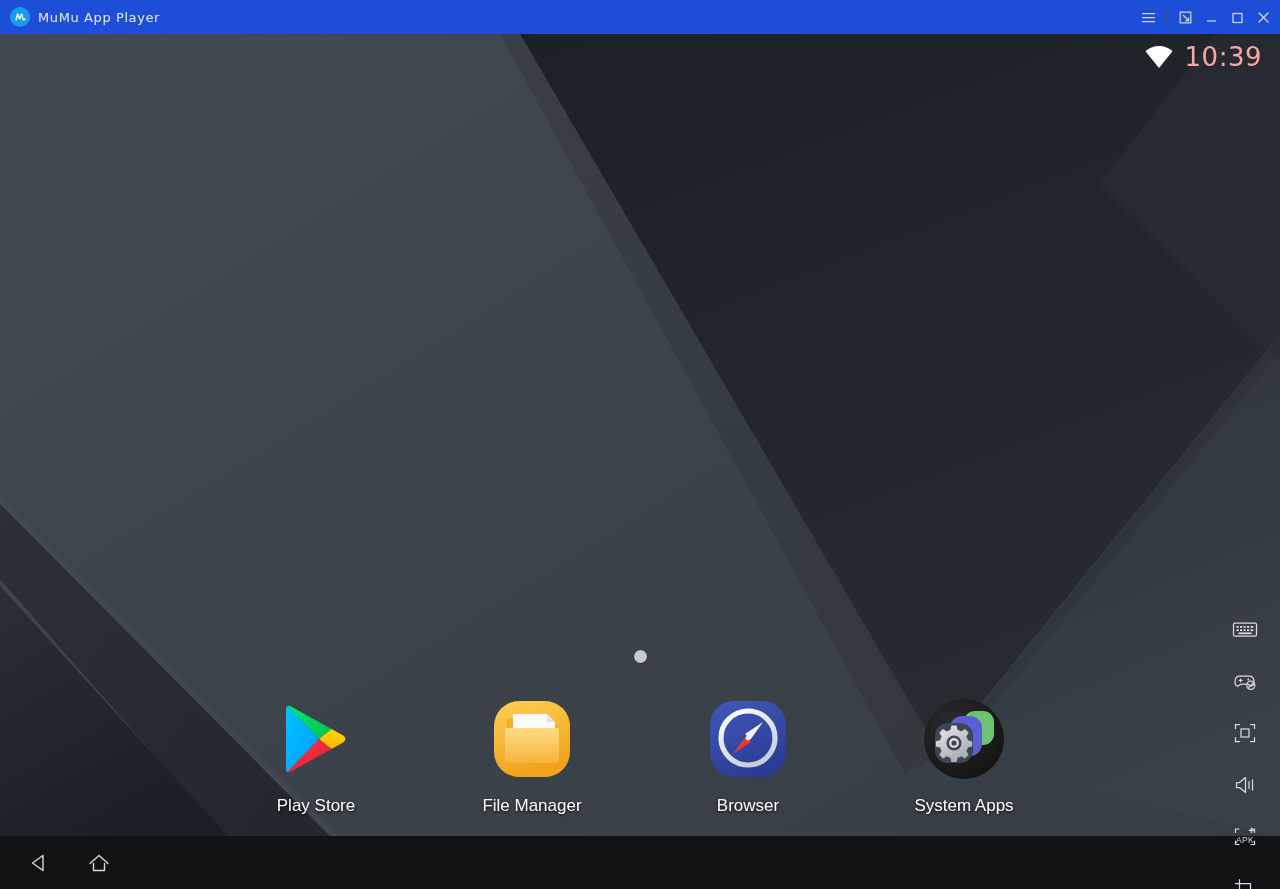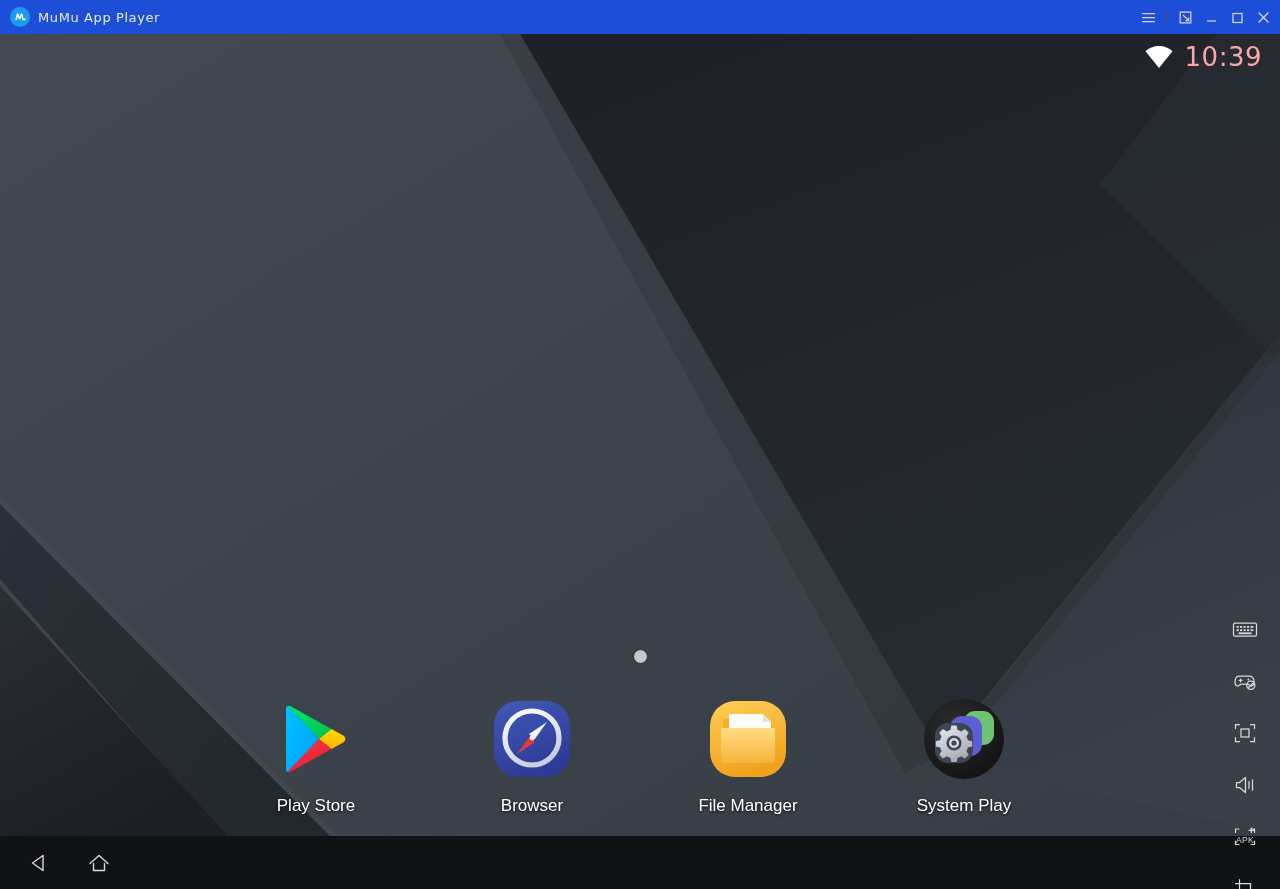--- a/index.html
+++ b/index.html
@@ -233,64 +233,64 @@
             </g>
           </svg>
         </div>
         <div class="app-lbl">Play Store</div>
       </div>
 
       <div class="app">
         <div class="app-ico">
           <svg width="84" height="84" viewBox="0 0 84 84">
             <defs>
+              <linearGradient id="fmBg" x1="0" y1="0" x2="0.3" y2="1">
+                <stop offset="0" stop-color="#ffcf55"></stop>
+                  <stop offset="1" stop-color="#f0a21d"></stop>
+              </linearGradient>
+              <linearGradient id="fmFront" x1="0" y1="0" x2="0" y2="1">
+                <stop offset="0" stop-color="#ffdc84"></stop>
+                  <stop offset="1" stop-color="#f6b33c"></stop>
+              </linearGradient>
+            </defs>
+            <rect x="4" y="4" width="76" height="76" rx="25" fill="url(#fmBg)"></rect>
+
+            <path d="M17 22 H36 L41 28 H67 V58 H17 Z" fill="#f3ae2c"></path>
+
+            <path d="M23 17 H57 L65 25 V52 H23 Z" fill="#fbfbf8"></path>
+            <path d="M57 17 L65 25 H57 Z" fill="#e3e3dd"></path>
+
+            <path d="M15 31 H69 V62 Q69 66 65 66 H19 Q15 66 15 62 Z" fill="url(#fmFront)"></path>
+          </svg>
+        </div>
+        <div class="app-lbl">File Manager</div>
+      </div>
+
+      <div class="app">
+        <div class="app-ico">
+          <svg width="84" height="84" viewBox="0 0 84 84">
+            <defs>
               <linearGradient id="brBg" x1="0" y1="0" x2="0.4" y2="1">
                 <stop offset="0" stop-color="#4159b8"></stop>
                   <stop offset="1" stop-color="#2c3c96"></stop>
               </linearGradient>
               <linearGradient id="brRing" x1="0" y1="0" x2="0.5" y2="1">
                 <stop offset="0" stop-color="#ffffff"></stop>
                   <stop offset="1" stop-color="#c9cfdd"></stop>
               </linearGradient>
             </defs>
             <rect x="4" y="4" width="76" height="76" rx="24" fill="url(#brBg)"></rect>
             <circle cx="42" cy="41" r="27" fill="none" stroke="url(#brRing)" stroke-width="5.2"></circle>
 
             <path d="M57 25 L44.5 42.5 L39 37 Z" fill="#f2f4f8"></path>
             <path d="M27 57 L39.5 39.5 L45 45 Z" fill="#e53935"></path>
             <circle cx="42" cy="41" r="2.4" fill="#f2f4f8"></circle>
           </svg>
         </div>
         <div class="app-lbl">Browser</div>
-      </div>
-
-      <div class="app">
-        <div class="app-ico">
-          <svg width="84" height="84" viewBox="0 0 84 84">
-            <defs>
-              <linearGradient id="fmBg" x1="0" y1="0" x2="0.3" y2="1">
-                <stop offset="0" stop-color="#ffcf55"></stop>
-                  <stop offset="1" stop-color="#f0a21d"></stop>
-              </linearGradient>
-              <linearGradient id="fmFront" x1="0" y1="0" x2="0" y2="1">
-                <stop offset="0" stop-color="#ffdc84"></stop>
-                  <stop offset="1" stop-color="#f6b33c"></stop>
-              </linearGradient>
-            </defs>
-            <rect x="4" y="4" width="76" height="76" rx="25" fill="url(#fmBg)"></rect>
-
-            <path d="M17 22 H36 L41 28 H67 V58 H17 Z" fill="#f3ae2c"></path>
-
-            <path d="M23 17 H57 L65 25 V52 H23 Z" fill="#fbfbf8"></path>
-            <path d="M57 17 L65 25 H57 Z" fill="#e3e3dd"></path>
-
-            <path d="M15 31 H69 V62 Q69 66 65 66 H19 Q15 66 15 62 Z" fill="url(#fmFront)"></path>
-          </svg>
-        </div>
-        <div class="app-lbl">File Manager</div>
       </div>
 
       <div class="app">
         <div class="app-ico">
           <svg width="84" height="84" viewBox="0 0 84 84">
             <defs>
               <radialGradient id="saBg" cx="0.35" cy="0.3" r="0.85">
                 <stop offset="0" stop-color="#2b2b2d"></stop>
                   <stop offset="1" stop-color="#101011"></stop>
               </radialGradient>
@@ -307,21 +307,21 @@
 
             <rect x="13" y="26" width="38" height="40" rx="13" fill="#3f4653"></rect>
             <g transform="translate(32,46)">
               <path fill="url(#saGear)" d="M-2.6,-17.4 h5.2 l1,4.3 a13,13 0 0 1 3.6,1.5 l3.8,-2.3 3.7,3.7 -2.3,3.8 a13,13 0 0 1 1.5,3.6 l4.3,1 v5.2 l-4.3,1 a13,13 0 0 1 -1.5,3.6 l2.3,3.8 -3.7,3.7 -3.8,-2.3 a13,13 0 0 1 -3.6,1.5 l-1,4.3 h-5.2 l-1,-4.3 a13,13 0 0 1 -3.6,-1.5 l-3.8,2.3 -3.7,-3.7 2.3,-3.8 a13,13 0 0 1 -1.5,-3.6 l-4.3,-1 v-5.2 l4.3,-1 a13,13 0 0 1 1.5,-3.6 l-2.3,-3.8 3.7,-3.7 3.8,2.3 a13,13 0 0 1 3.6,-1.5 z"></path>
               <circle cx="0" cy="0" r="7.6" fill="#3f4653"></circle>
               <circle cx="0" cy="0" r="5" fill="#d7dade"></circle>
               <circle cx="0" cy="0" r="2.6" fill="#3f4653"></circle>
             </g>
           </svg>
         </div>
-        <div class="app-lbl">System Play</div>
+        <div class="app-lbl">System Apps</div>
       </div>
 
     </div>
   </div>
 
   <div class="navbar">
 
     <div class="nav-left">
       <div class="nav-btn">
         <svg width="26" height="26" viewBox="0 0 26 26">

